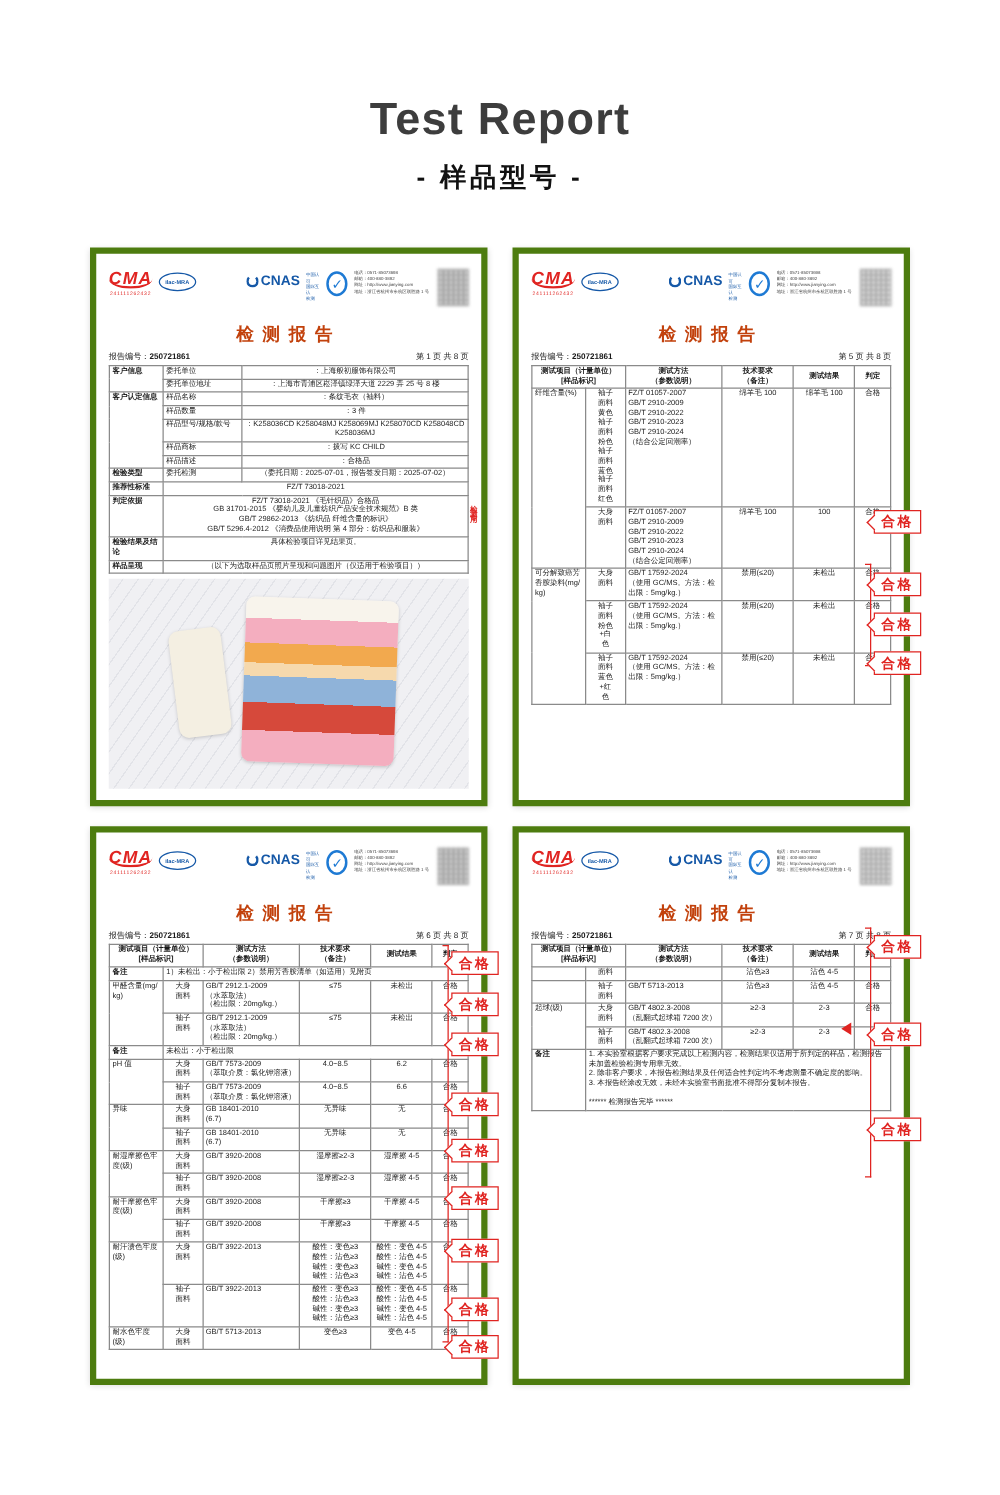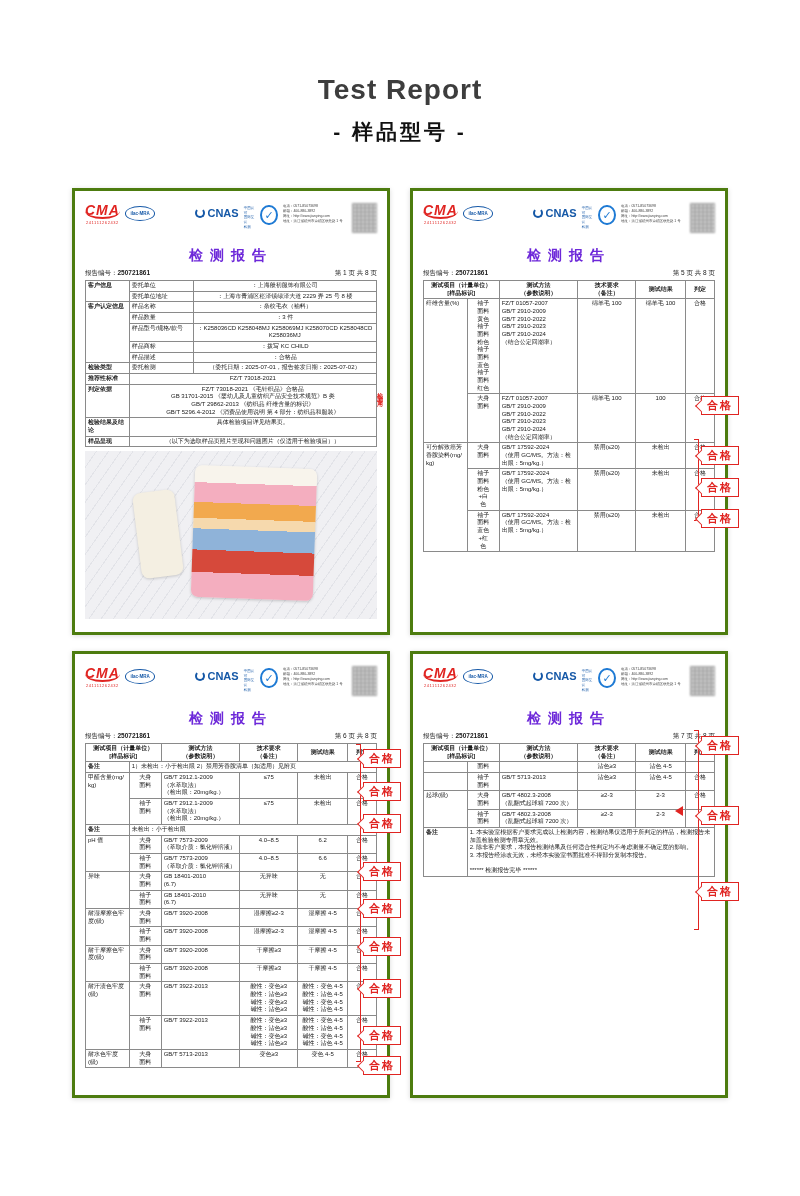--- a/index.html
+++ b/index.html
@@ -3,34 +3,34 @@
 <meta charset="utf-8">
 <style>
   * { margin:0; padding:0; box-sizing:border-box; }
   html,body { background:#ffffff; }
   body {
     width:800px; height:1196px; margin:0 auto; position:relative;
     font-family:"Liberation Sans","DejaVu Sans",sans-serif; color:#1a1a1a;
     overflow:hidden;
   }
   .hero-title {
-    text-align:center; padding-top:74px; font-size:28px; font-weight:800;
+    text-align:center; padding-top:74px; font-size:36px; font-weight:800;
     color:#3d3d3d; letter-spacing:1px;
   }
   .hero-sub {
     text-align:center; margin-top:12px; font-size:21px; font-weight:700;
     color:#111; letter-spacing:3px;
   }
   .pages {
     width:656px; margin:42px auto 0; display:flex; flex-wrap:wrap;
     gap:16px 20px;
   }
   .report {
     width:318px; height:447px; background:#fff; position:relative;
-    border:3px solid #4d7c0f; box-shadow:0 1px 5px rgba(0,0,0,.15);
+    border:5px solid #4d7c0f; box-shadow:0 1px 5px rgba(0,0,0,.15);
     padding:8px 10px;
   }
   
   .hdr { display:flex; align-items:flex-start; gap:5px; height:44px; }
   .logo-cma { display:flex; flex-direction:column; align-items:center; margin-top:4px; }
   .cma-text {
     color:#e02421; font-weight:800; font-style:italic; font-size:14px;
     line-height:14px; letter-spacing:1px; border-bottom:2px solid #e02421;
     border-radius:0 0 60% 60%;
   }
@@ -54,21 +54,21 @@
   }
   .contact { font-size:3.5px; color:#444; white-space:pre-line; line-height:1.4; margin-top:5px; width:76px; }
   .qr {
     margin-left:auto; width:30px; height:30px; margin-top:4px;
     background:
       repeating-linear-gradient(0deg,#9a9a9a 0 2px,transparent 2px 4px),
       repeating-linear-gradient(90deg,#8f8f8f 0 2px,#e6e6e6 2px 4px);
     filter:blur(1.1px); opacity:.85;
   }
   
-  .doc-title { text-align:center; font-size:14px; font-weight:800; letter-spacing:7px; margin:4px 0 4px; color:#6d28d9; }
+  .doc-title { text-align:center; font-size:14px; font-weight:800; letter-spacing:7px; margin:4px 0 4px; color:#c2410c; }
   .rep-line { display:flex; justify-content:space-between; align-items:flex-end; font-size:6.5px; margin-bottom:2px; }
   .rep-no b { font-weight:700; }
   
   table { width:100%; border-collapse:collapse; table-layout:fixed; }
   th, td {
     border:0.5px solid #8a8a8a; font-size:6px; line-height:1.28;
     padding:1px 2px; vertical-align:top; word-break:break-all;
     white-space:pre-line; font-weight:normal; text-align:left; color:#1a1a1a;
   }
   thead th { font-weight:700; text-align:center; vertical-align:middle; }

